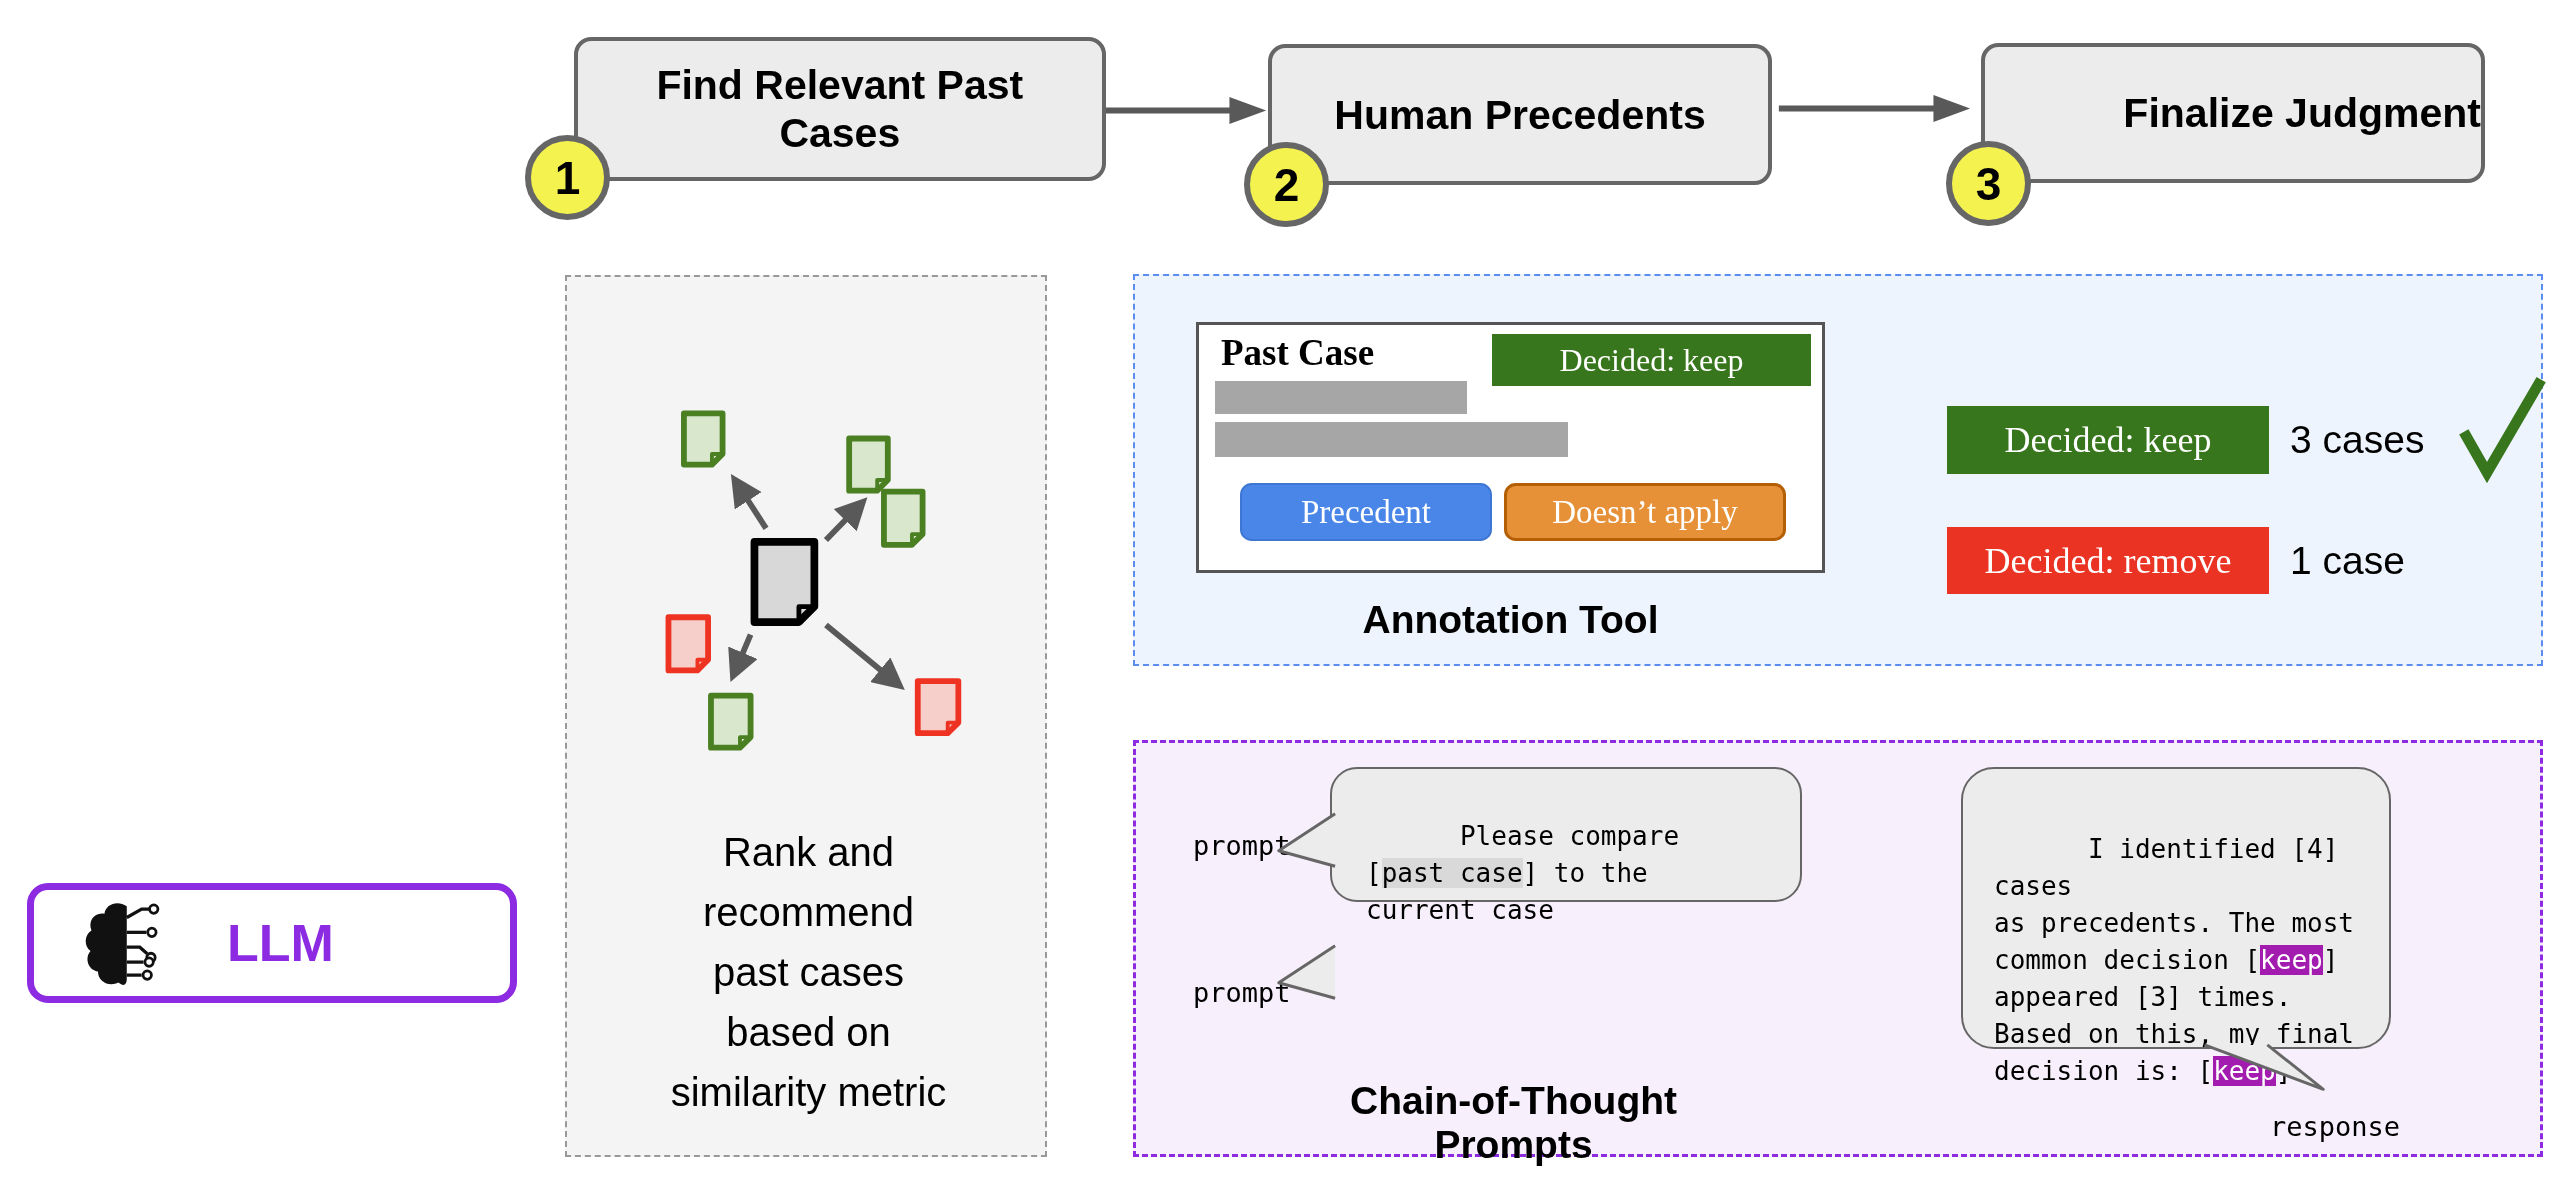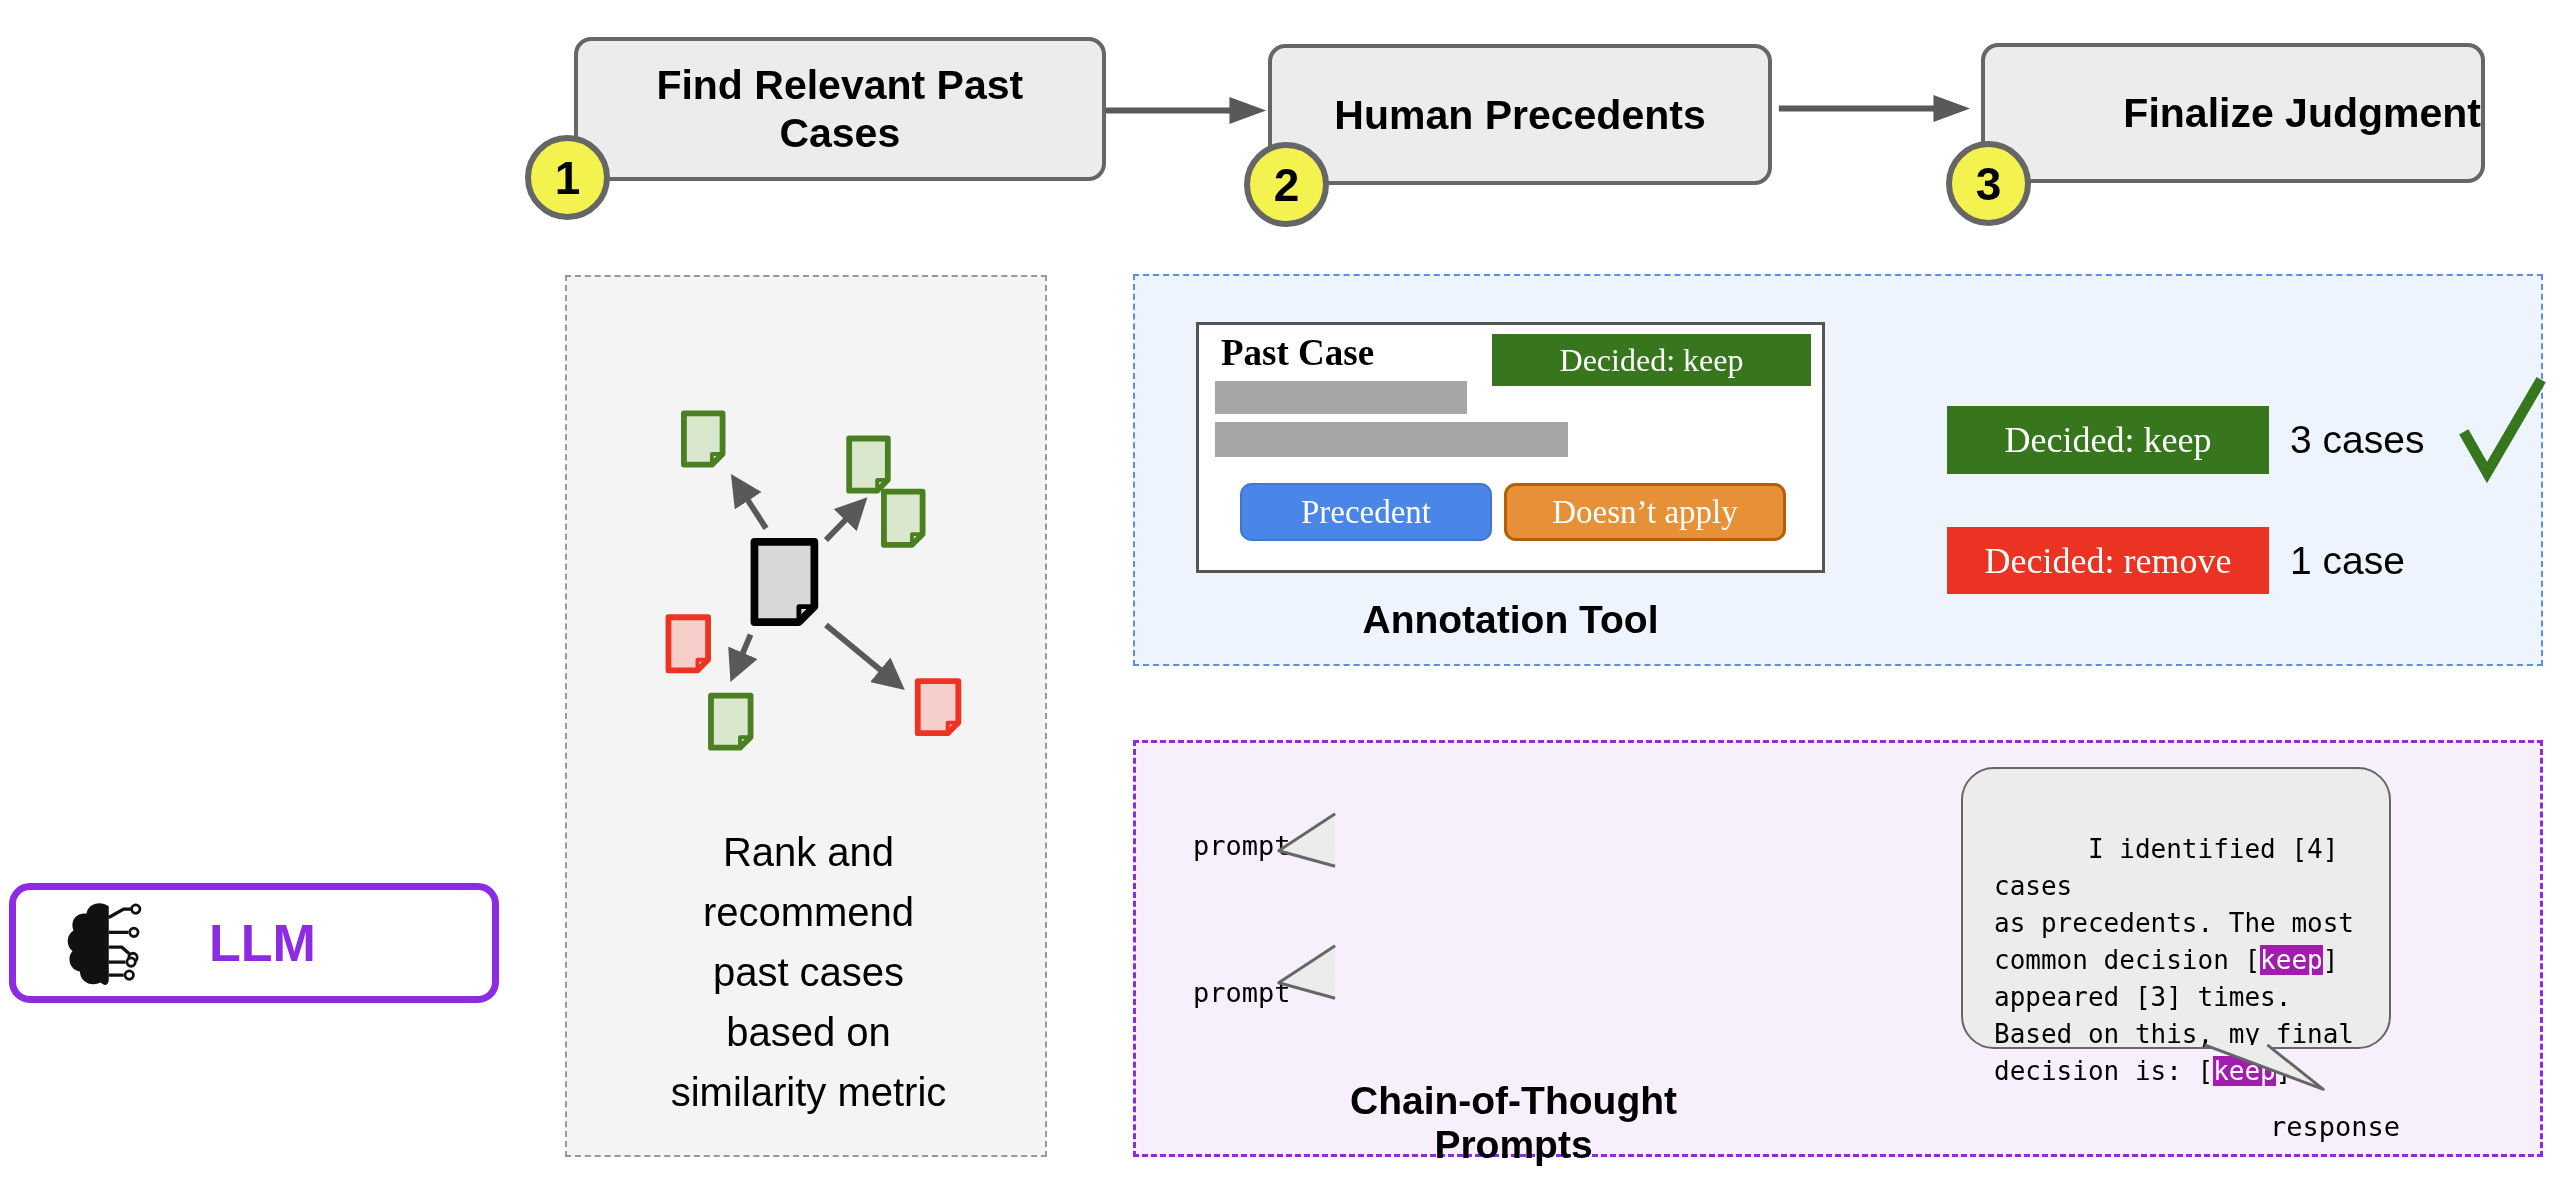--- a/index.html
+++ b/index.html
@@ -125,21 +125,21 @@
   </svg>
 
   <div class="step-box" style="left:1981px;top:43px;width:496px;height:132px;justify-content:flex-end;">
     <span>Finalize Judgment</span>
   </div>
   <div class="step-badge" style="left:1946px;top:141px;">
     <span>3</span>
   </div>
 
 
-  <div class="actor-box llm" style="left:9px;top:883px;width:490px;height:120px;">
+  <div class="actor-box llm" style="left:27px;top:883px;width:490px;height:120px;">
     <svg width="93" height="93" viewBox="0 0 100 100">
       <path d="M46,10 C36,3 23,8 22,18 C11,16 4,26 8,36 C0,41 0,53 7,58 C0,66 5,79 15,80 C15,91 27,97 37,92 C43,97 46,94 46,88 Z" fill="#111"></path>
       <path d="M46,22 L62,13 L70,13" fill="none" stroke="#111" stroke-width="3.5"></path>
       <circle cx="75" cy="13" r="4.5" fill="#fff" stroke="#111" stroke-width="3"></circle>
       <path d="M46,38 L67,38" fill="none" stroke="#111" stroke-width="3.5"></path>
       <circle cx="73" cy="38" r="4.5" fill="#fff" stroke="#111" stroke-width="3"></circle>
       <path d="M46,54 L60,54 L68,61" fill="none" stroke="#111" stroke-width="3.5"></path>
       <circle cx="72" cy="65" r="4.5" fill="#fff" stroke="#111" stroke-width="3"></circle>
       <path d="M46,70 L64,70" fill="none" stroke="#111" stroke-width="3.5"></path>
       <circle cx="70" cy="70" r="4.5" fill="#fff" stroke="#111" stroke-width="3"></circle>
@@ -226,20 +226,27 @@
 
   <div class="chip red" style="left:1947px;top:527px;width:322px;height:67px;font-size:36px;">
     <span>Decided: remove</span>
   </div>
   <div class="tally-count" style="left:2290px;top:527px;height:67px;">1 case</div>
 
   <div class="cot-panel"></div>
 
   <div class="prompt-label" style="left:1193px;top:830px;">prompt</div>
 
+  <div class="speech-bubble" style="left:1330px;top:767px;width:472px;height:135px;padding:11.6px 23px 0 34px;">
+    <div class="bubble-text">
+      <span>Please compare
+[</span><span class="hl-gray">past case</span><span>] to the
+current case</span>
+    </div>
+  </div>
   <svg class="bubble-tail" style="left:1269px;top:806px;" width="70" height="70" viewBox="0 0 72 72">
     <path d="M68,8 L10,46 L68,62" fill="#ececec" stroke="#666" stroke-width="3" stroke-linejoin="round"></path>
   </svg>
 
   <div class="prompt-label" style="left:1193px;top:977px;">prompt</div>
 
   <svg class="bubble-tail" style="left:1269px;top:938px;" width="70" height="70" viewBox="0 0 72 72">
     <path d="M68,8 L10,46 L68,62" fill="#ececec" stroke="#666" stroke-width="3" stroke-linejoin="round"></path>
   </svg>
 

